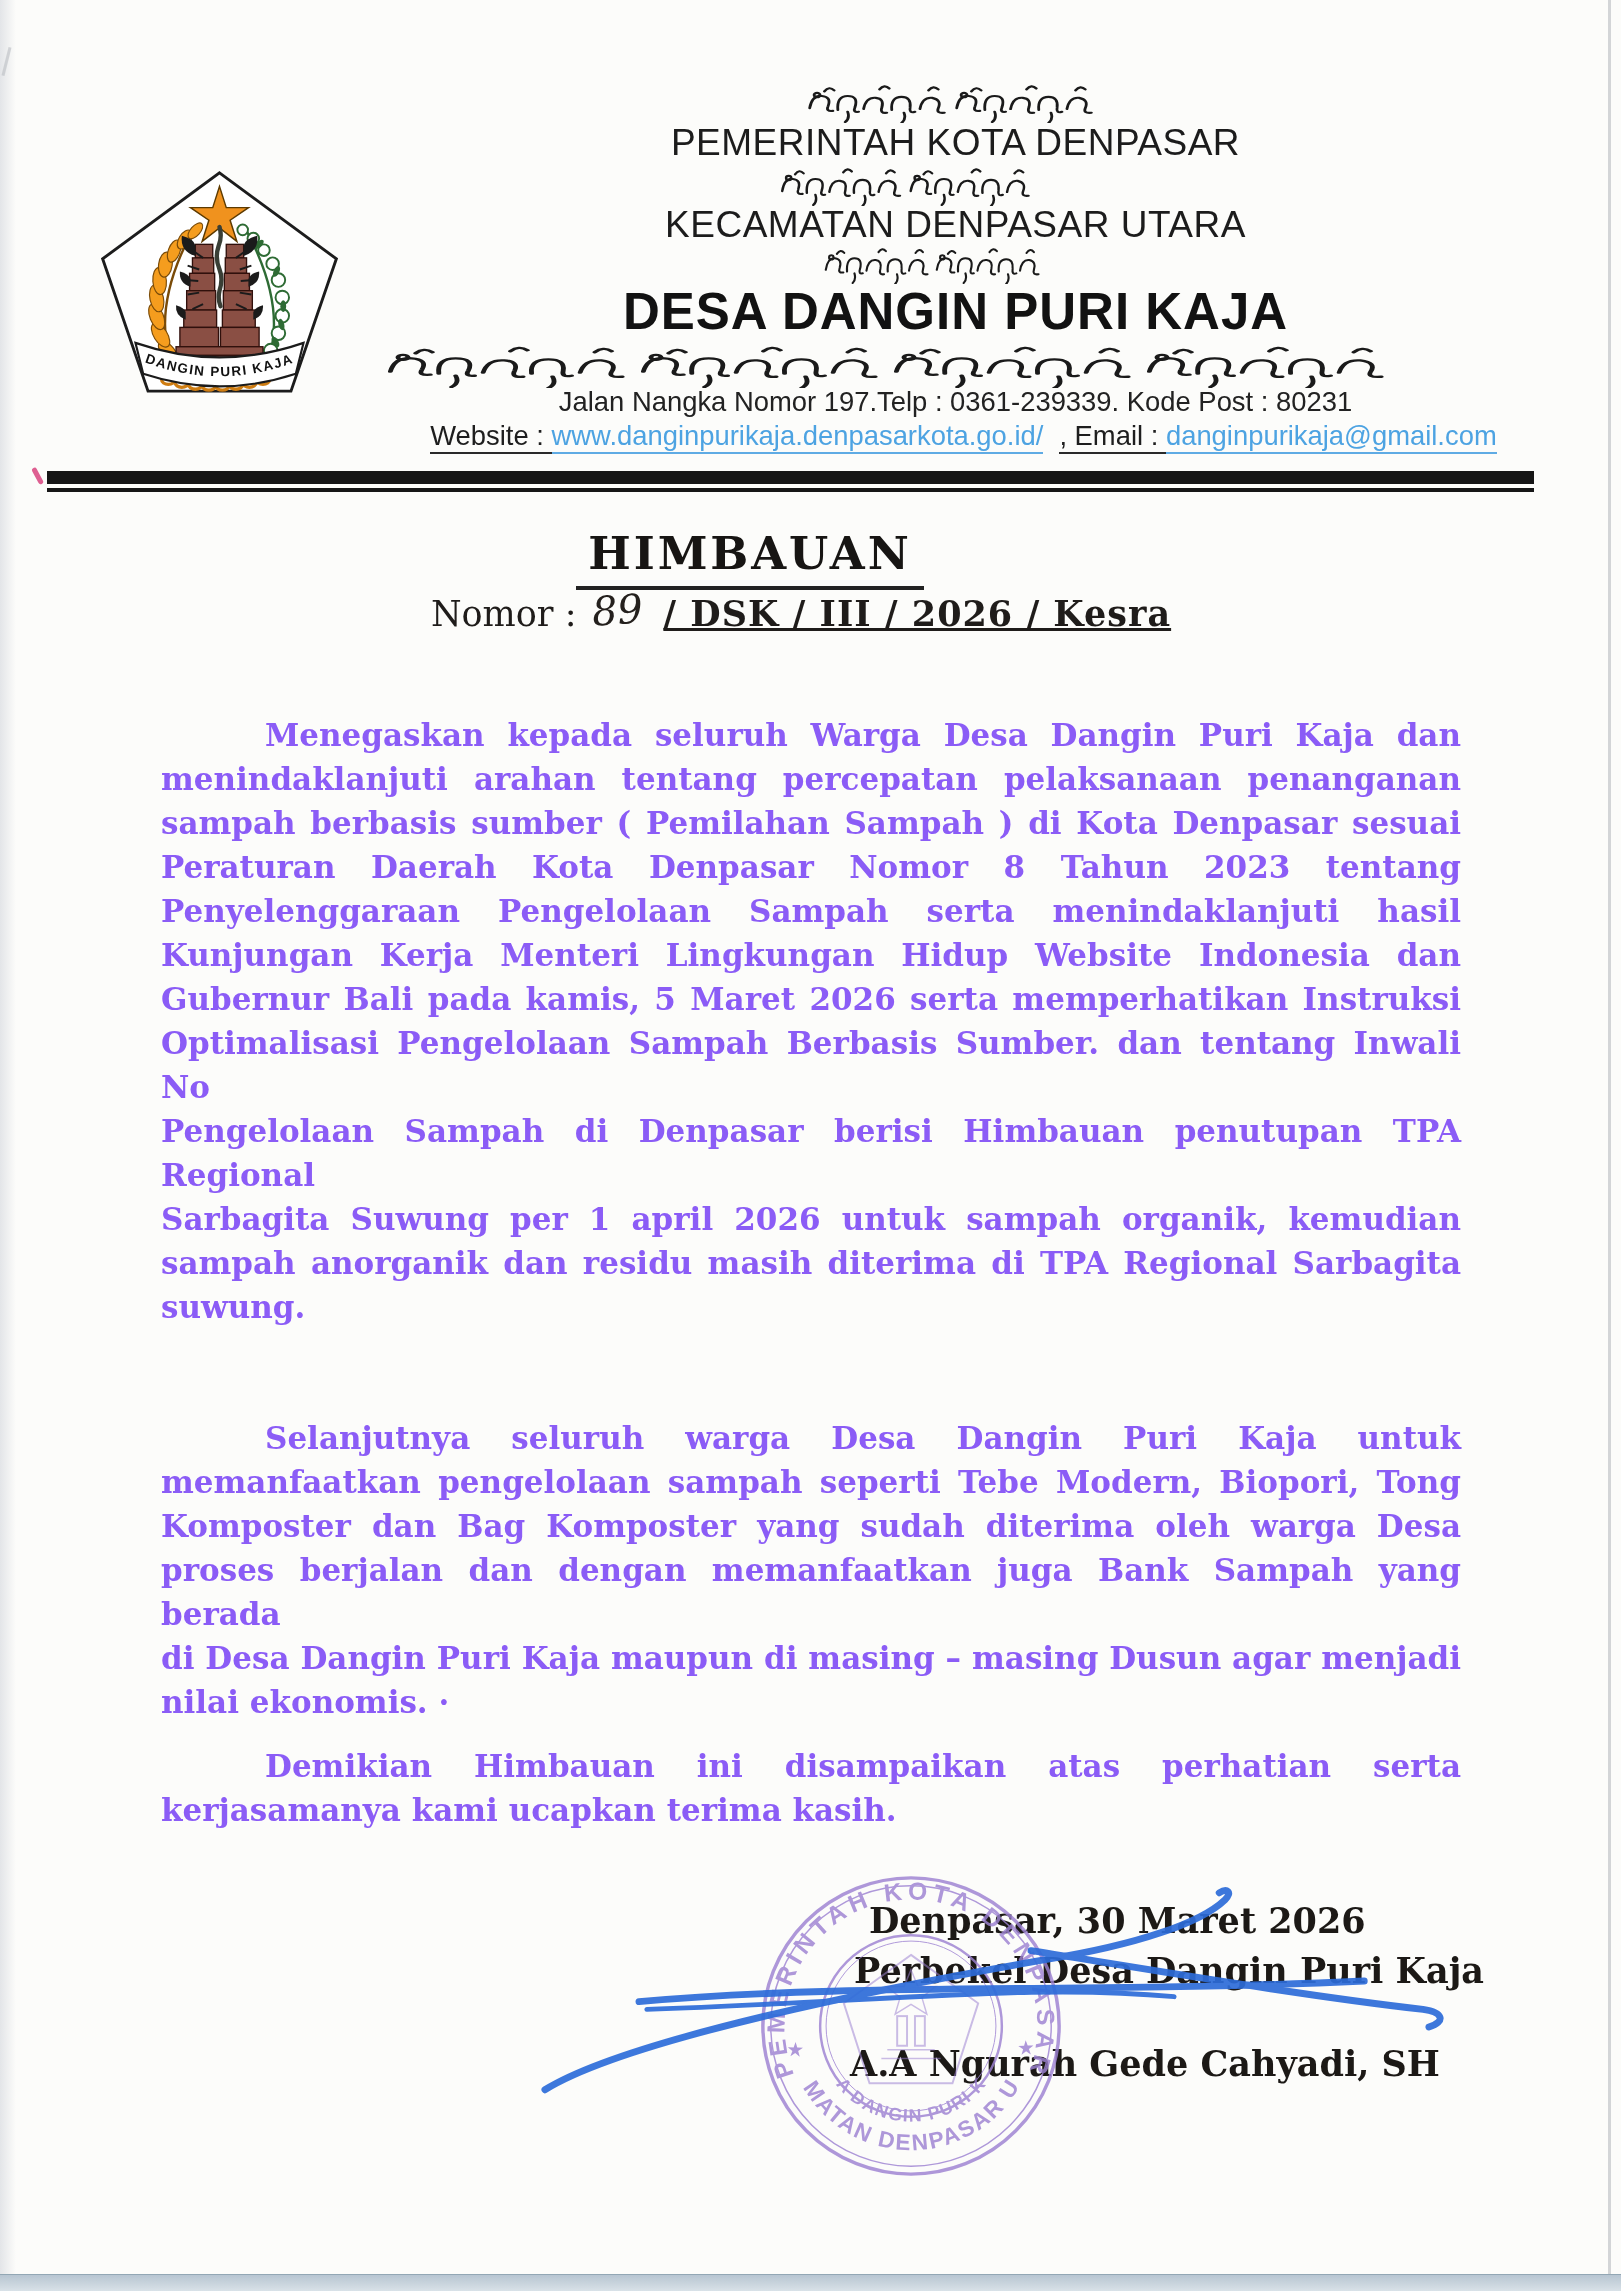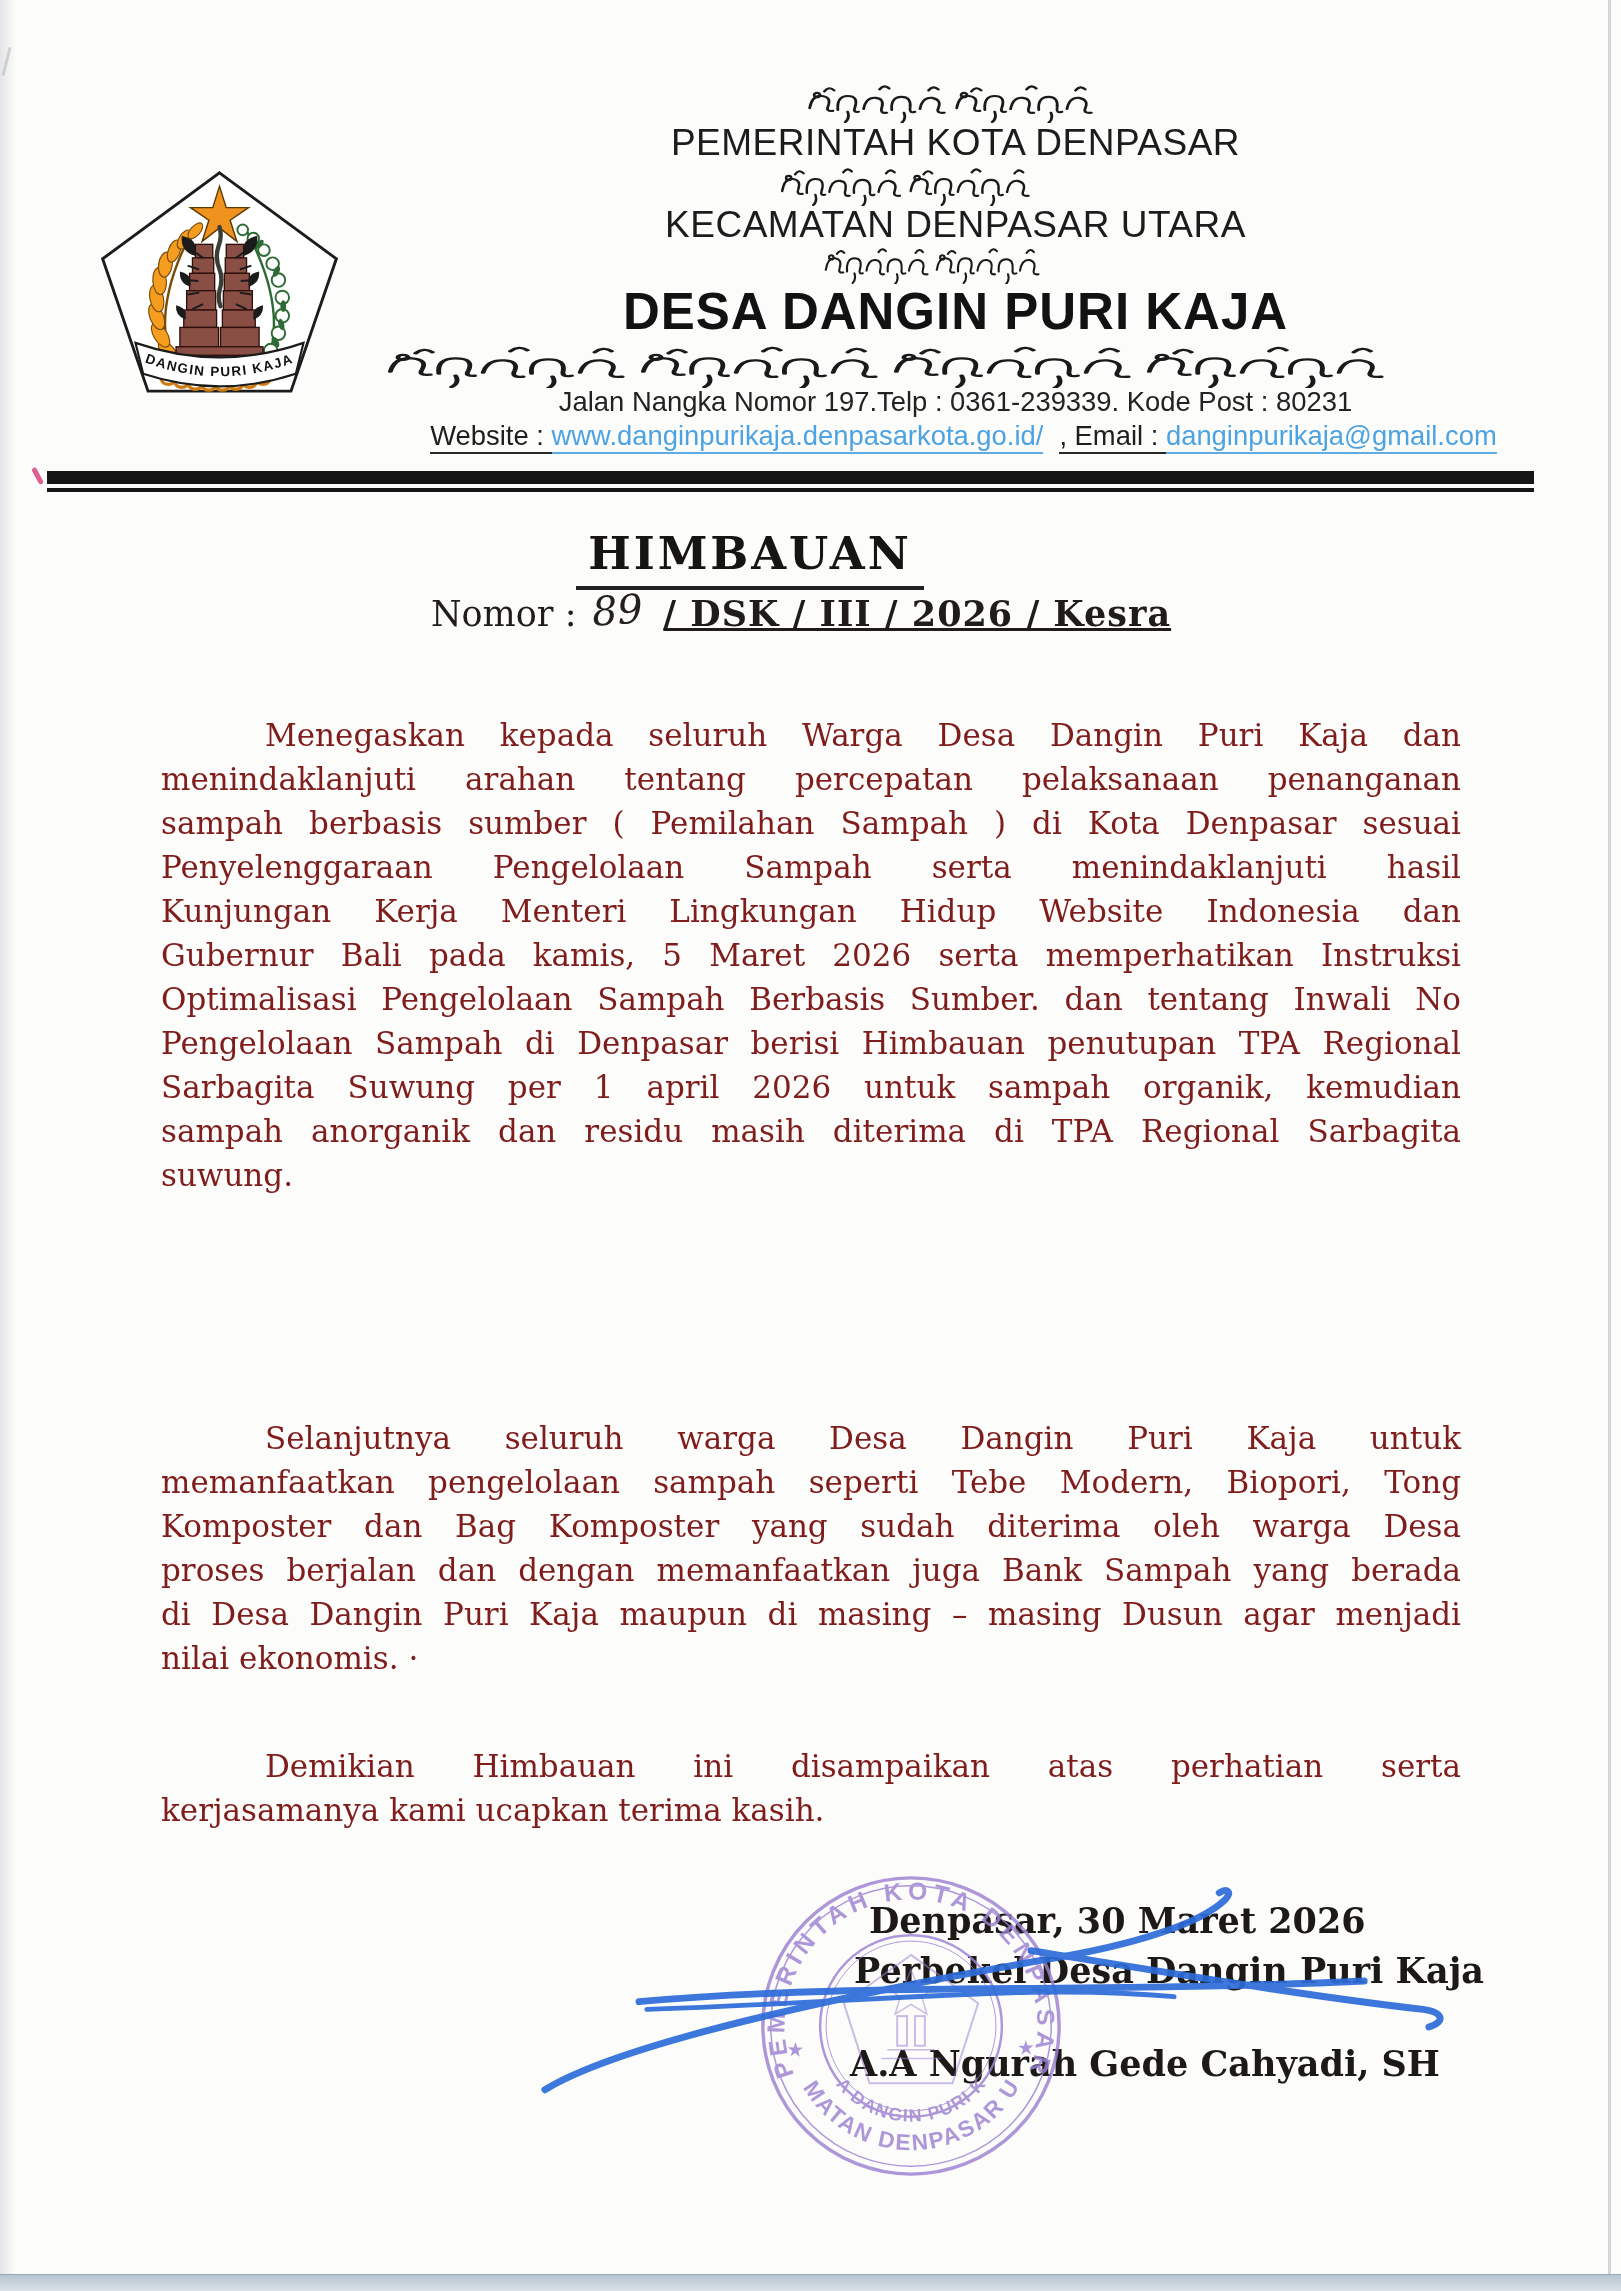--- a/index.html
+++ b/index.html
@@ -34,22 +34,22 @@
   .nomor-wrap{position:absolute;left:0;top:589px;width:1602px;text-align:center;white-space:nowrap;
     font-family:"DejaVu Serif",serif;font-size:35px;color:#1f1c1a;}
   .nomor-label{font-weight:normal;}
   .nomor-hand{
     display:inline-block;font-style:italic;font-size:40px;
     transform:rotate(-4deg) translateY(-2px);margin:0 9.8px 0 3.9px;color:#24201d;
   }
   .nomor-suffix{font-weight:bold;letter-spacing:1px;text-decoration:underline;}
   
   .para{position:absolute;left:161px;width:1300px;
-    font-family:"DejaVu Serif",serif;font-weight:normal;font-size:31px;
-    line-height:44px;color:#7f1d1d;}
+    font-family:"DejaVu Serif",serif;font-weight:bold;font-size:31px;
+    line-height:44px;color:#8b5cf6;}
   .bline{text-align:justify;text-align-last:justify;white-space:normal;}
   .bline.first{text-indent:104px;}
   .bline.last{text-align-last:left;}
   #para1{top:713px;}
   #para2{top:1374px;margin-top:42px;}
   #para3{top:1744px;}
   
   .sig-line{position:absolute;text-align:center;white-space:nowrap;
     font-family:"DejaVu Serif",serif;font-weight:bold;color:#1c1916;}
   .sig-date{left:869px;top:1900px;width:490px;font-size:35px;}
@@ -253,20 +253,21 @@
   <div class="nomor-wrap">
     <span class="nomor-label">Nomor :</span>
     <span class="nomor-hand">89</span>
     <span class="nomor-suffix">/ DSK / III / 2026 / Kesra</span>
   </div>
 
   <div class="para" id="para1">
       <div class="bline first">Menegaskan kepada seluruh Warga Desa Dangin Puri Kaja dan</div>
       <div class="bline">menindaklanjuti arahan tentang percepatan pelaksanaan penanganan</div>
       <div class="bline">sampah berbasis sumber ( Pemilahan Sampah ) di Kota Denpasar sesuai</div>
+      <div class="bline">Peraturan Daerah Kota Denpasar Nomor 8 Tahun 2023 tentang</div>
       <div class="bline">Penyelenggaraan Pengelolaan Sampah serta menindaklanjuti hasil</div>
       <div class="bline">Kunjungan Kerja Menteri Lingkungan Hidup Website Indonesia dan</div>
       <div class="bline">Gubernur Bali pada kamis, 5 Maret 2026 serta memperhatikan Instruksi</div>
       <div class="bline">Optimalisasi Pengelolaan Sampah Berbasis Sumber. dan tentang Inwali No</div>
       <div class="bline">Pengelolaan Sampah di Denpasar berisi Himbauan penutupan TPA Regional</div>
       <div class="bline">Sarbagita Suwung per 1 april 2026 untuk sampah organik, kemudian</div>
       <div class="bline">sampah anorganik dan residu masih diterima di TPA Regional Sarbagita</div>
       <div class="bline last">suwung.</div>
     </div>
   <div class="para" id="para2">

